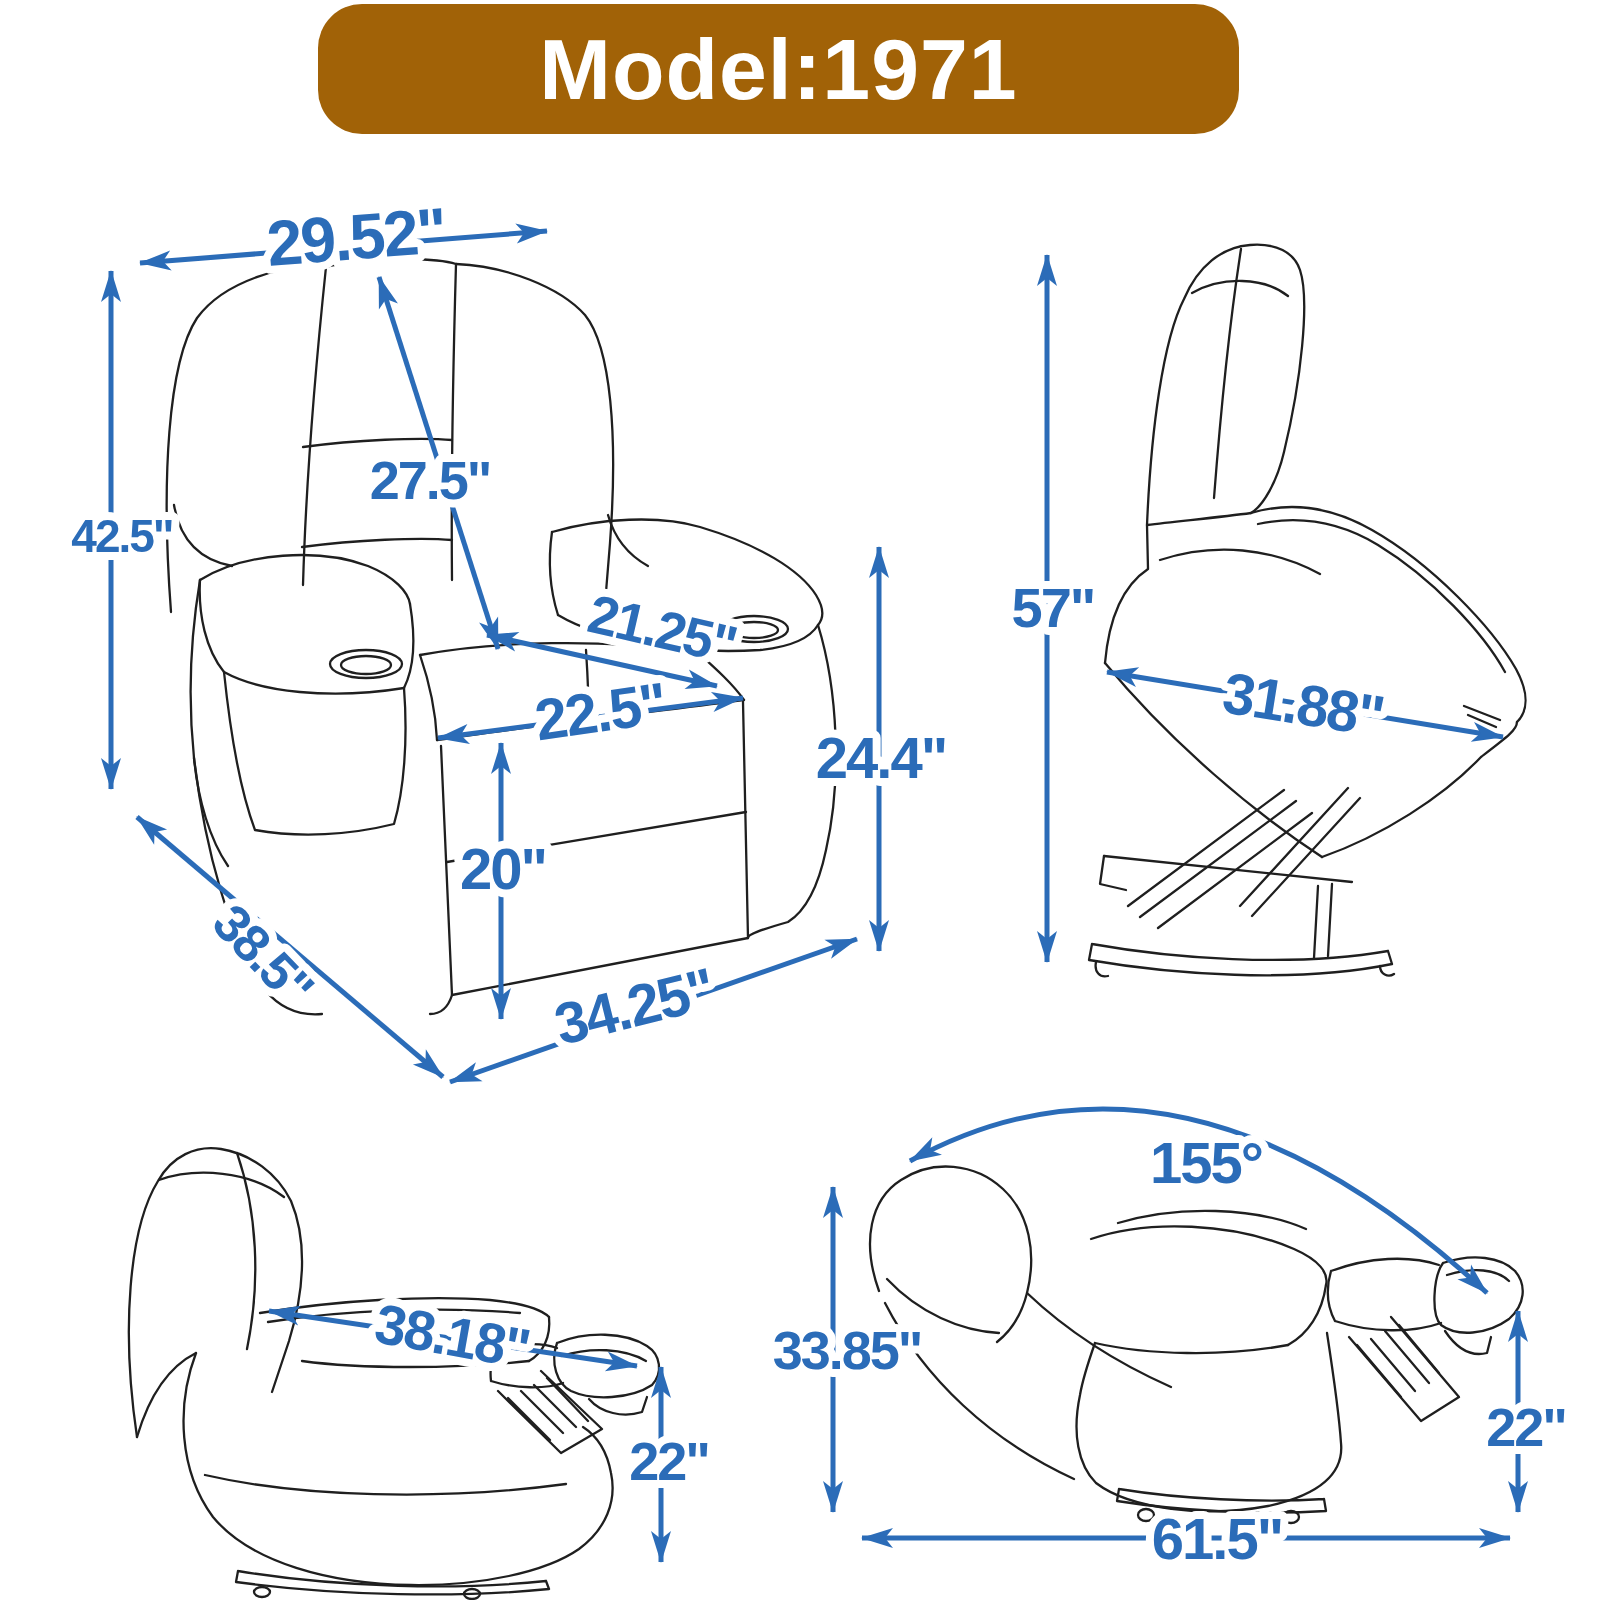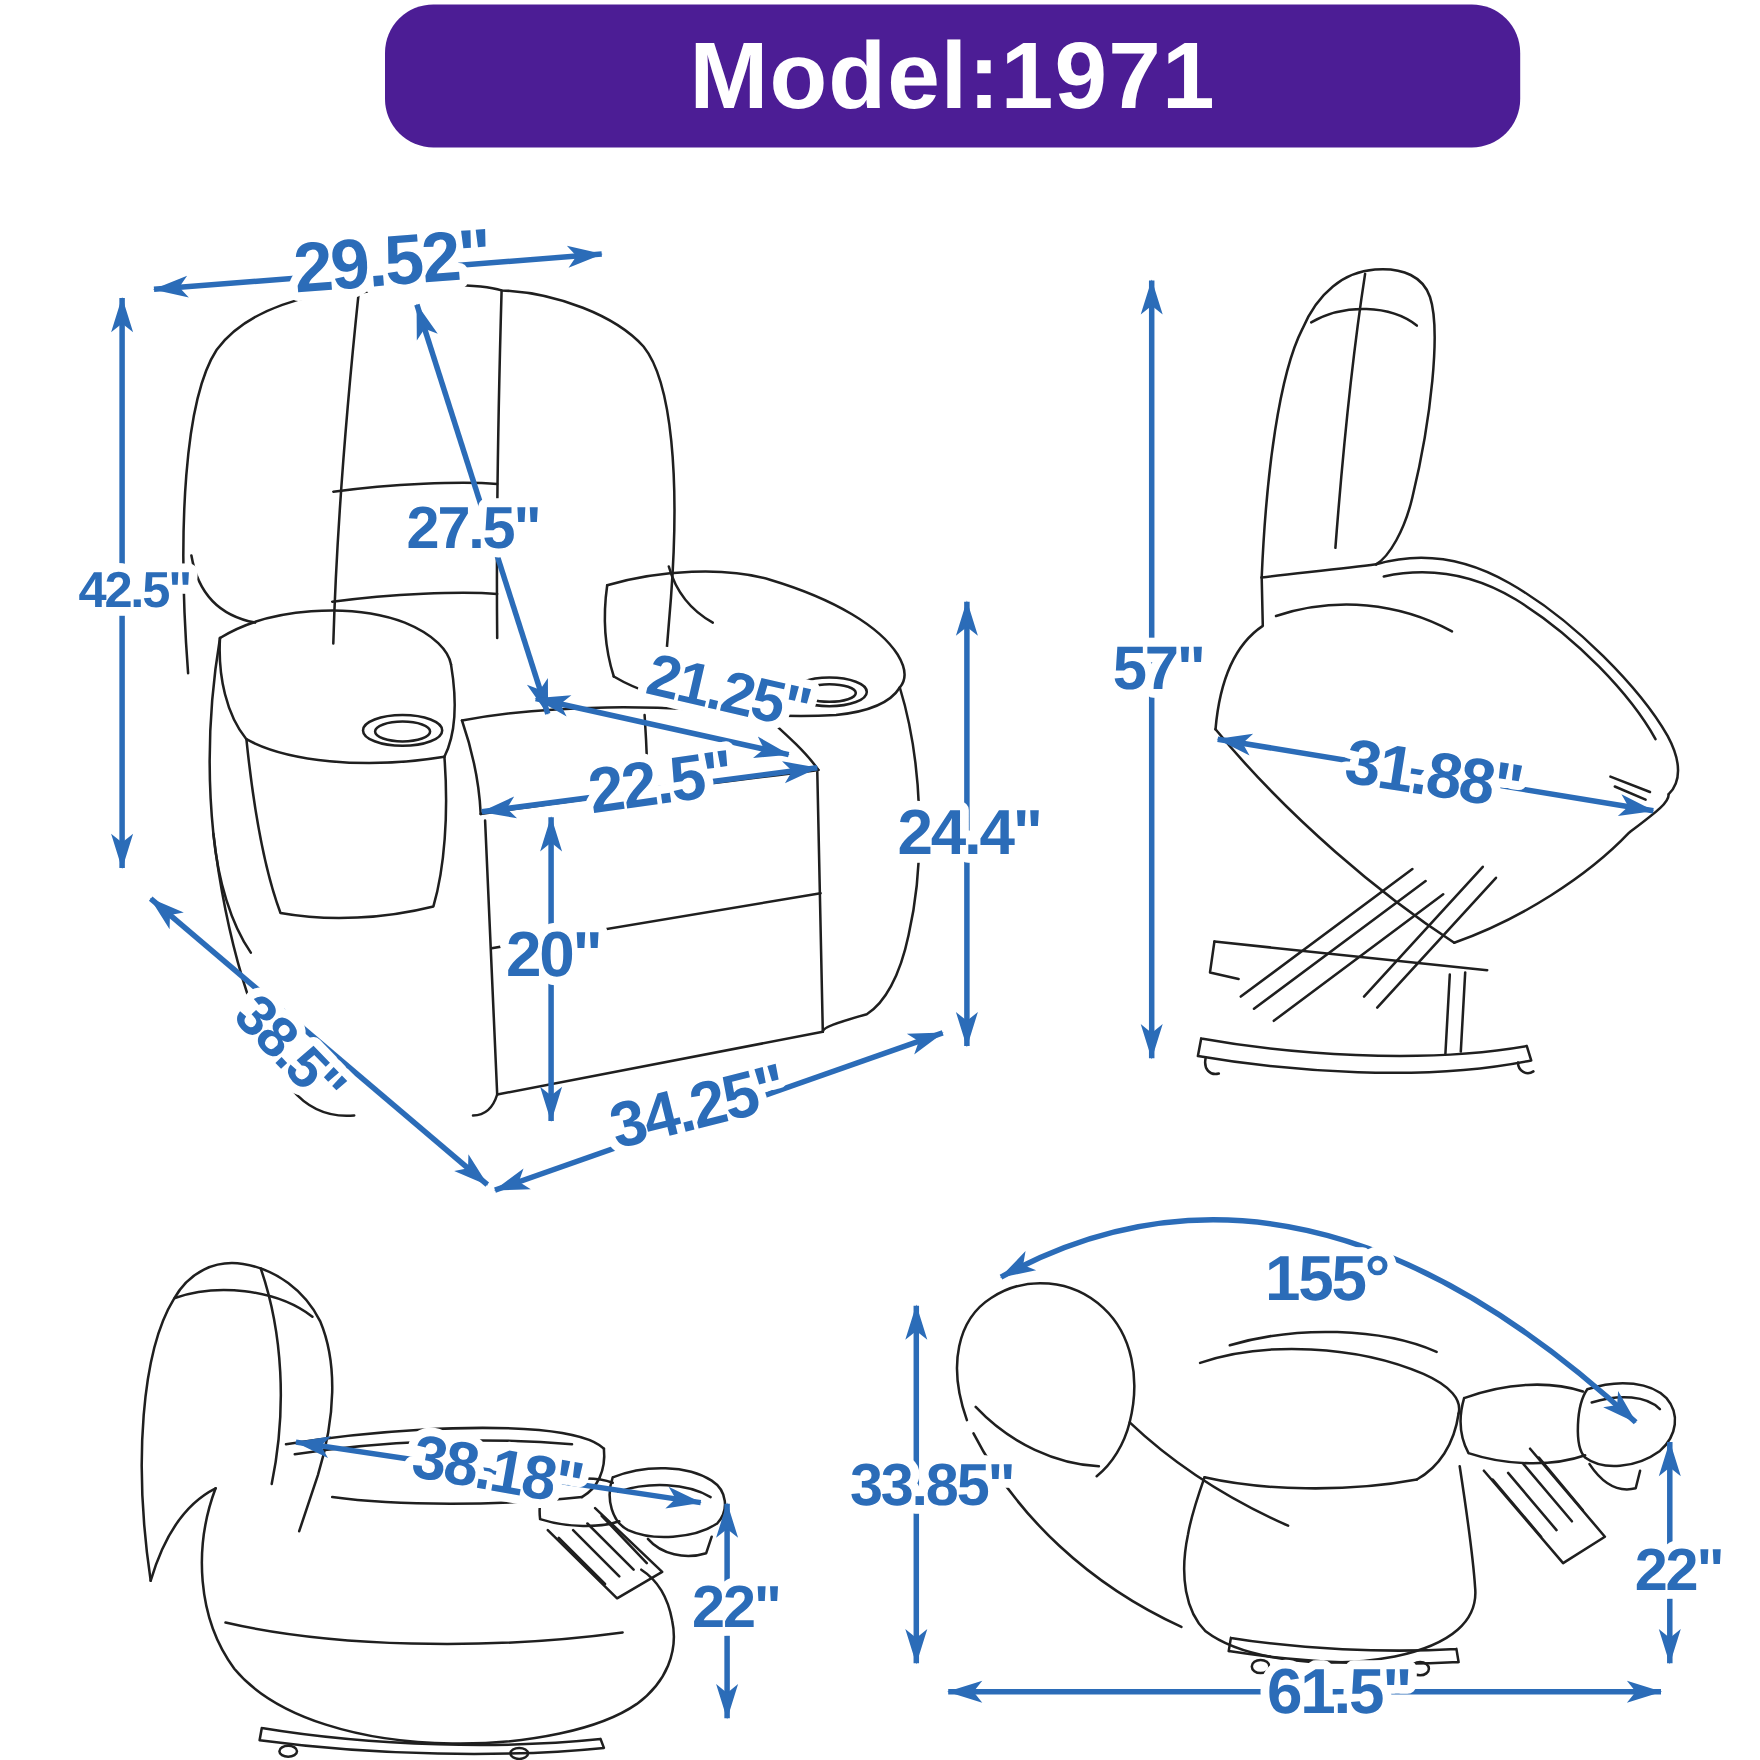--- a/index.html
+++ b/index.html
@@ -1,19 +1,19 @@
 <!DOCTYPE html>
 <html><head>
 <meta charset="utf-8">
 <style>
   html,body{margin:0;padding:0;background:#ffffff;}
   .canvas{position:relative;width:1600px;height:1600px;background:#ffffff;overflow:hidden;
           font-family:"Liberation Sans","DejaVu Sans",sans-serif;}
-  .banner{position:absolute;left:318px;top:4px;width:1032px;height:130px;border-radius:44px;
-          background:#4c1d95;display:flex;align-items:center;justify-content:center;margin-left:32px;}
+  .banner{position:absolute;left:318px;top:4px;width:921px;height:130px;border-radius:44px;
+          background:#a16207;display:flex;align-items:center;justify-content:center;}
   .banner-text{color:#ffffff;font-size:86px;font-weight:bold;letter-spacing:1px;}
   svg{position:absolute;left:0;top:0;}
   .ln{fill:none;stroke:#1f1f1f;stroke-width:2.3;stroke-linecap:round;stroke-linejoin:round;}
   .dim{fill:none;stroke:#2B6CB8;stroke-width:5;}
   .dt{fill:#2B6CB8;font-family:"Liberation Sans","DejaVu Sans",sans-serif;font-weight:bold;
       letter-spacing:-2px;paint-order:stroke;stroke:#ffffff;stroke-width:16px;stroke-linejoin:round;
       text-anchor:middle;}
 </style>
 </head>
 <body>

